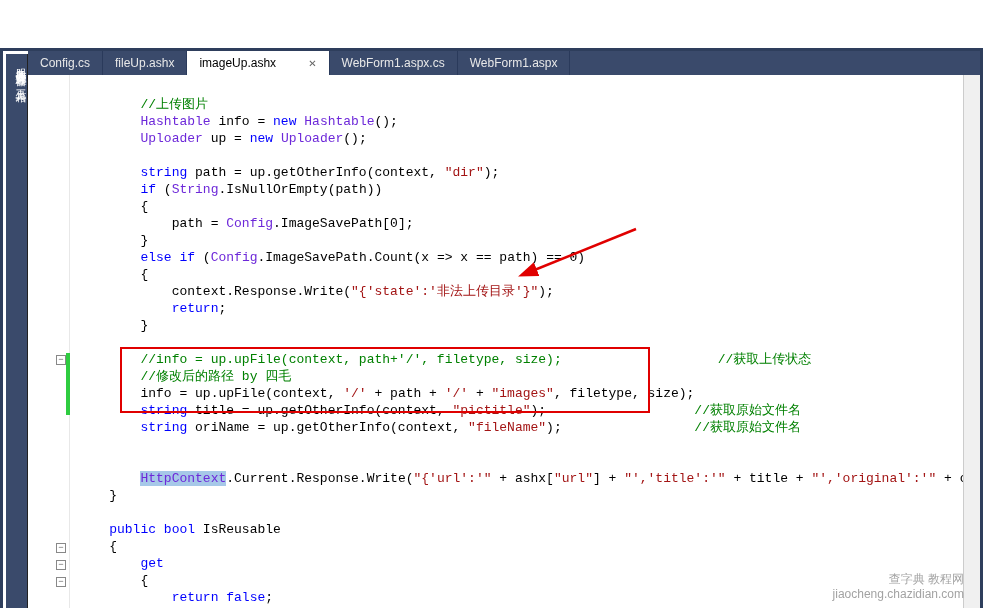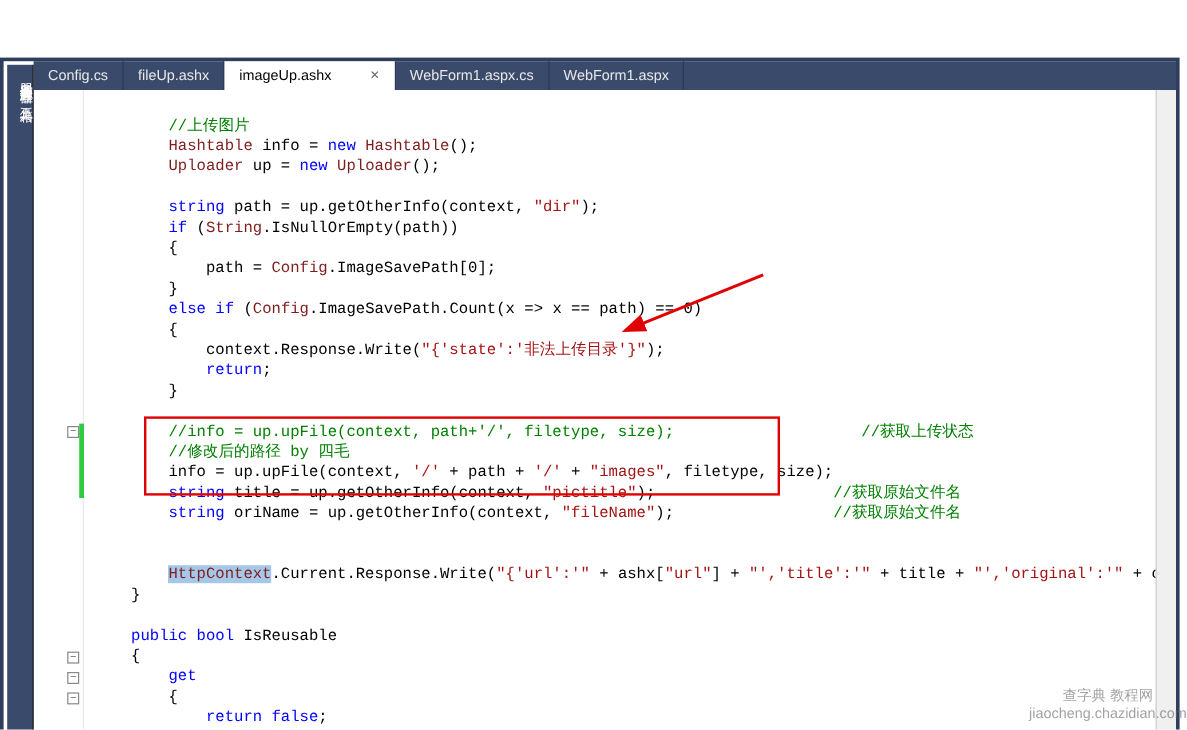--- a/index.html
+++ b/index.html
@@ -105,21 +105,21 @@
       position: absolute;
       left: 50px;
       top: 4px;
       right: 18px;
       white-space: pre;
       line-height: 17px;
       font-size: 13px;
       color: #000;
     }
     .kw { color: #0000ff; }
-    .type { color: #7f1d1d; }
+    .type { color: #6d28d9; }
     .str { color: #a31515; }
     .cmt { color: #008000; }
     .sel { background: #a6c8e8; }
     .red-box {
       position: absolute;
       border: 2px solid #e00000;
       pointer-events: none;
     }
     .annotation {
       position: absolute;
@@ -161,23 +161,23 @@
     }
     .zoom {
       padding: 0 6px;
       border-right: 1px solid #bbb;
     }
     .sb-track { flex: 1; position: relative; height: 16px; background: #e8e8e8; }
     .sb-thumb { position: absolute; left: 0; width: 40%; top: 1px; bottom: 1px; background: #cdcdcd; border: 1px solid #aaa; }
     .sb-btn { width: 16px; height: 16px; border: 1px solid #aaa; background: #ddd; font-size: 9px; text-align: center; line-height: 14px; color: #555; }
     .watermark {
       position: absolute;
-      right: 0;
+      right: 25px;
       bottom: 6px;
-      text-align: center;
+      text-align: right;
       font-family: "Microsoft YaHei", sans-serif;
       font-size: 12px;
       color: rgba(100,100,100,0.6);
       line-height: 15px;
     }
   </style>
 </head>
 <body>
 
 <div class="frame">

